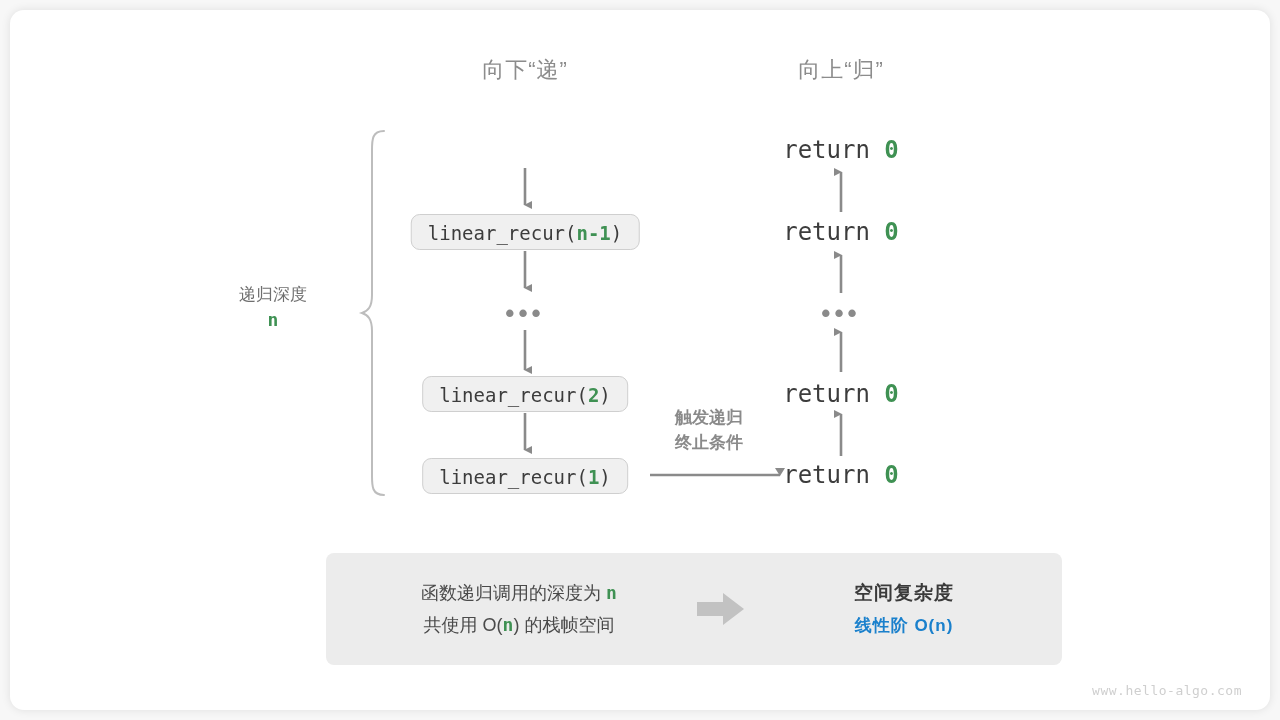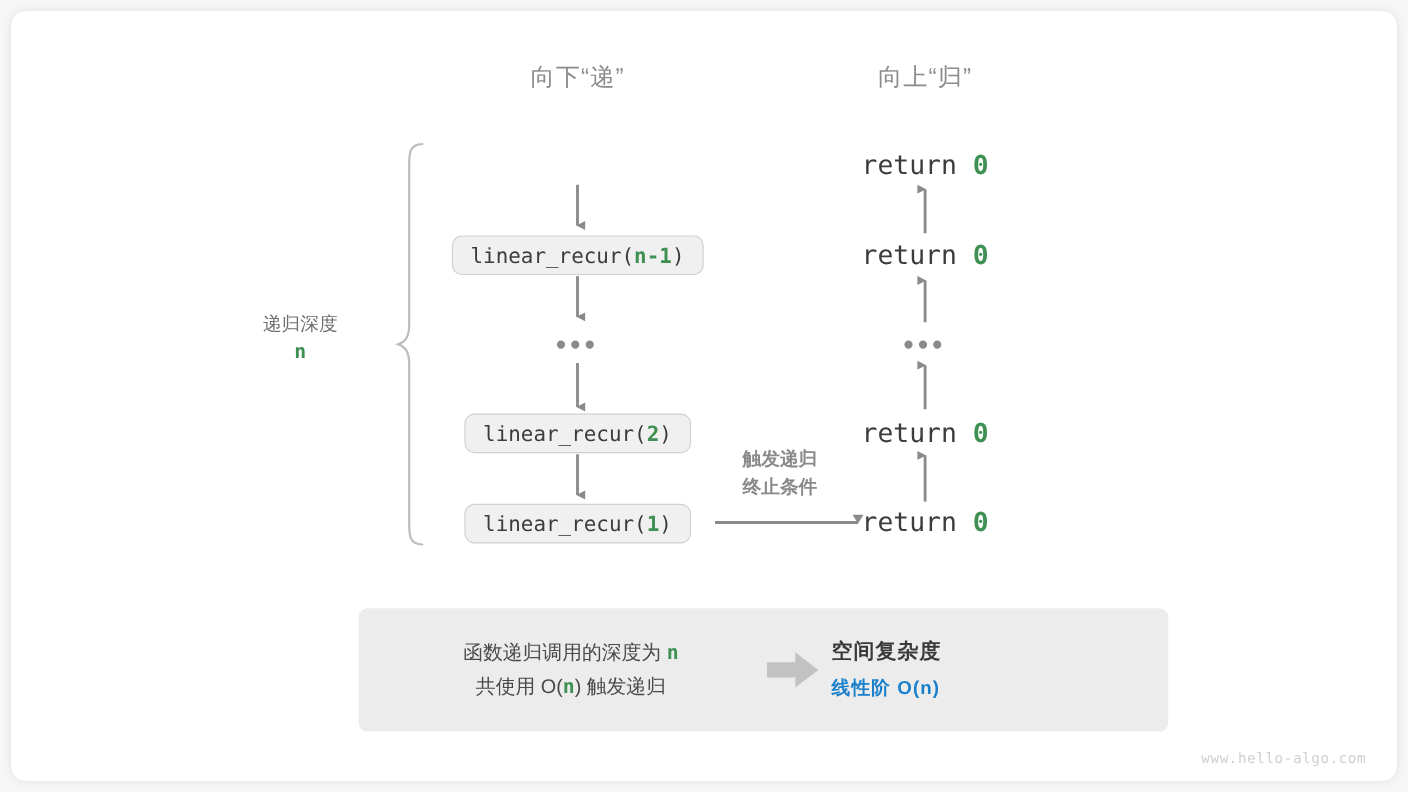--- a/index.html
+++ b/index.html
@@ -121,21 +121,21 @@
   .summary-left .em { color: #3f9153; font-weight: bold;
     font-family: "DejaVu Sans Mono", "Liberation Mono", monospace; }
   .summary-mid {
     width: 70px;
     display: flex;
     align-items: center;
     justify-content: center;
   }
   .summary-right {
     flex: 1;
-    text-align: left;
+    text-align: center;
     line-height: 33px;
     padding-right: 10px;
   }
   .summary-right .title {
     font-size: 19px; font-weight: bold; color: #3a3a3a;
     letter-spacing: 1px;
   }
   .summary-right .value {
     font-size: 17px; font-weight: bold; color: #1a80cc;
     letter-spacing: 1px;
@@ -235,21 +235,21 @@
 
   <div class="dots" style="left:841px; top:300px;">•••</div>
 
   <div class="ret-label" style="left:841px; top:381px;"><span>return </span><span class="zero">0</span></div>
 
   <div class="ret-label" style="left:841px; top:462px;"><span>return </span><span class="zero">0</span></div>
 
   <div class="summary">
     <div class="summary-left">
       <div><span>函数递归调用的深度为 </span><span class="em">n</span></div>
-      <div><span>共使用 O(</span><span class="em">n</span><span>) 触发递归</span></div>
+      <div><span>共使用 O(</span><span class="em">n</span><span>) 的栈帧空间</span></div>
     </div>
 
     <div class="summary-mid">
       <svg width="48" height="34" viewBox="0 0 48 34">
         <path d="M0,10 L26,10 L26,1 L47,17 L26,33 L26,24 L0,24 Z" fill="#c2c2c2"></path>
       </svg>
     </div>
 
     <div class="summary-right">
       <div class="title">空间复杂度</div>

